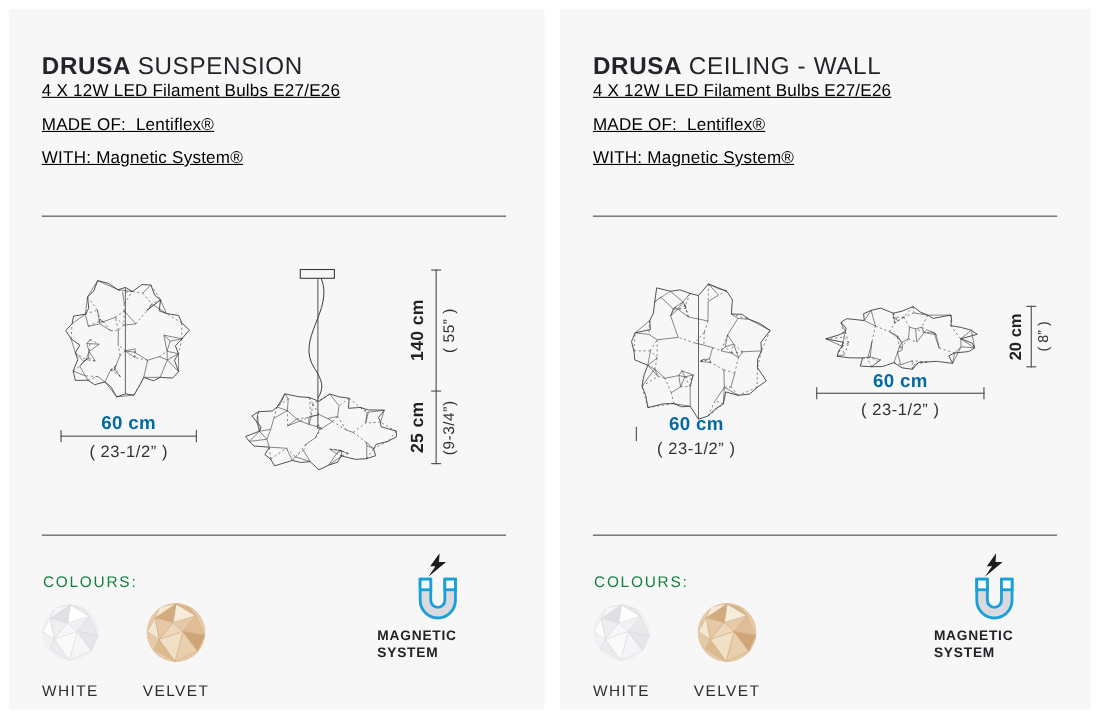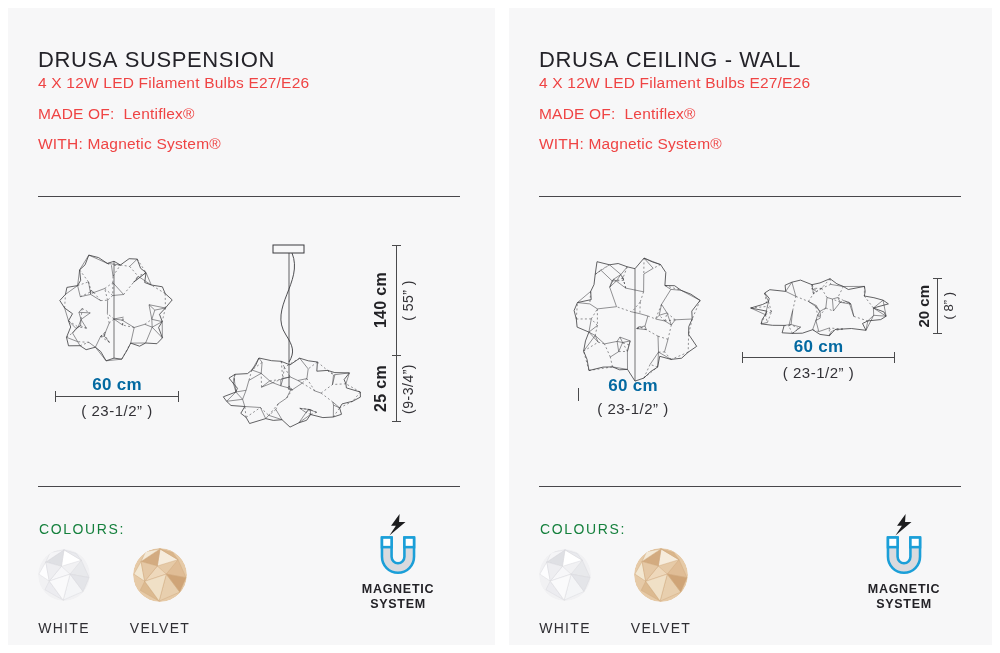--- a/index.html
+++ b/index.html
@@ -6,24 +6,24 @@
   body{
     width:1000px;height:653px;position:relative;background:#ffffff;
     font-family:"Liberation Sans", sans-serif;overflow:hidden;
     -webkit-font-smoothing:antialiased;
   }
   .panel{position:absolute;top:8px;height:637px;background:#f7f7f8;}
   #panel-left{left:8px;width:487px;}
   #panel-right{left:509px;width:483px;}
 
   .title{position:absolute;left:30px;top:24px;font-size:22px;letter-spacing:.6px;color:#242329;white-space:nowrap;}
-  .title .t-bold{font-weight:400;}
+  .title .t-bold{font-weight:700;}
   .title .t-rest{font-weight:400;margin-top:20px;}
 
-  .specs{position:absolute;left:30px;top:66px;font-size:15.5px;color:#ef4444;letter-spacing:.2px;}
+  .specs{position:absolute;left:30px;top:66px;font-size:15.5px;color:#000000;letter-spacing:.2px;text-decoration:underline;}
   .spec-line{display:block;margin-bottom:12.5px;white-space:pre-wrap;}
 
   .divider{position:absolute;left:30px;width:422px;height:0;border-top:1.5px solid #48474b;}
   .div-1{top:188px;} .div-2{top:478px;}
 
   svg.drawing{position:absolute;overflow:visible;}
 
   
   .dim-h{position:absolute;height:1px;background:#4a4a4c;}
   .dim-h::before,.dim-h::after{content:"";position:absolute;top:-5px;width:1px;height:11px;background:#4a4a4c;}
@@ -39,21 +39,21 @@
   .vtext{writing-mode:vertical-rl;transform:rotate(180deg);white-space:nowrap;}
   .vb{font-weight:700;font-size:16px;color:#222226;letter-spacing:.3px;}
   .vn{font-size:14px;color:#323136;letter-spacing:.5px;}
   .vb2{font-weight:700;font-size:15px;color:#222226;}
   .vn2{font-size:13px;color:#323136;}
 
   .colours-label{position:absolute;left:31px;top:513px;font-size:14px;letter-spacing:1.6px;color:#15803d;}
   .swatch{position:absolute;border-radius:50%;overflow:hidden;}
   .sw-label{position:absolute;top:612px;font-size:14px;letter-spacing:1.3px;color:#2f2e33;text-align:center;width:90px;}
 
-  .badge{position:absolute;left:335px;top:506px;width:110px;text-align:center;}
+  .badge{position:absolute;left:335px;top:495px;width:110px;text-align:left;}
   .badge svg{display:block;margin:0 auto;}
   .badge-text{font-size:12.5px;font-weight:700;letter-spacing:.7px;color:#232227;line-height:14.5px;margin-top:6px;}
 </style>
 </head>
 <body>
 
 <section class="panel" id="panel-left">
   <h1 class="title">
     <span class="t-bold">DRUSA</span>
     <span class="t-rest">SUSPENSION</span>

